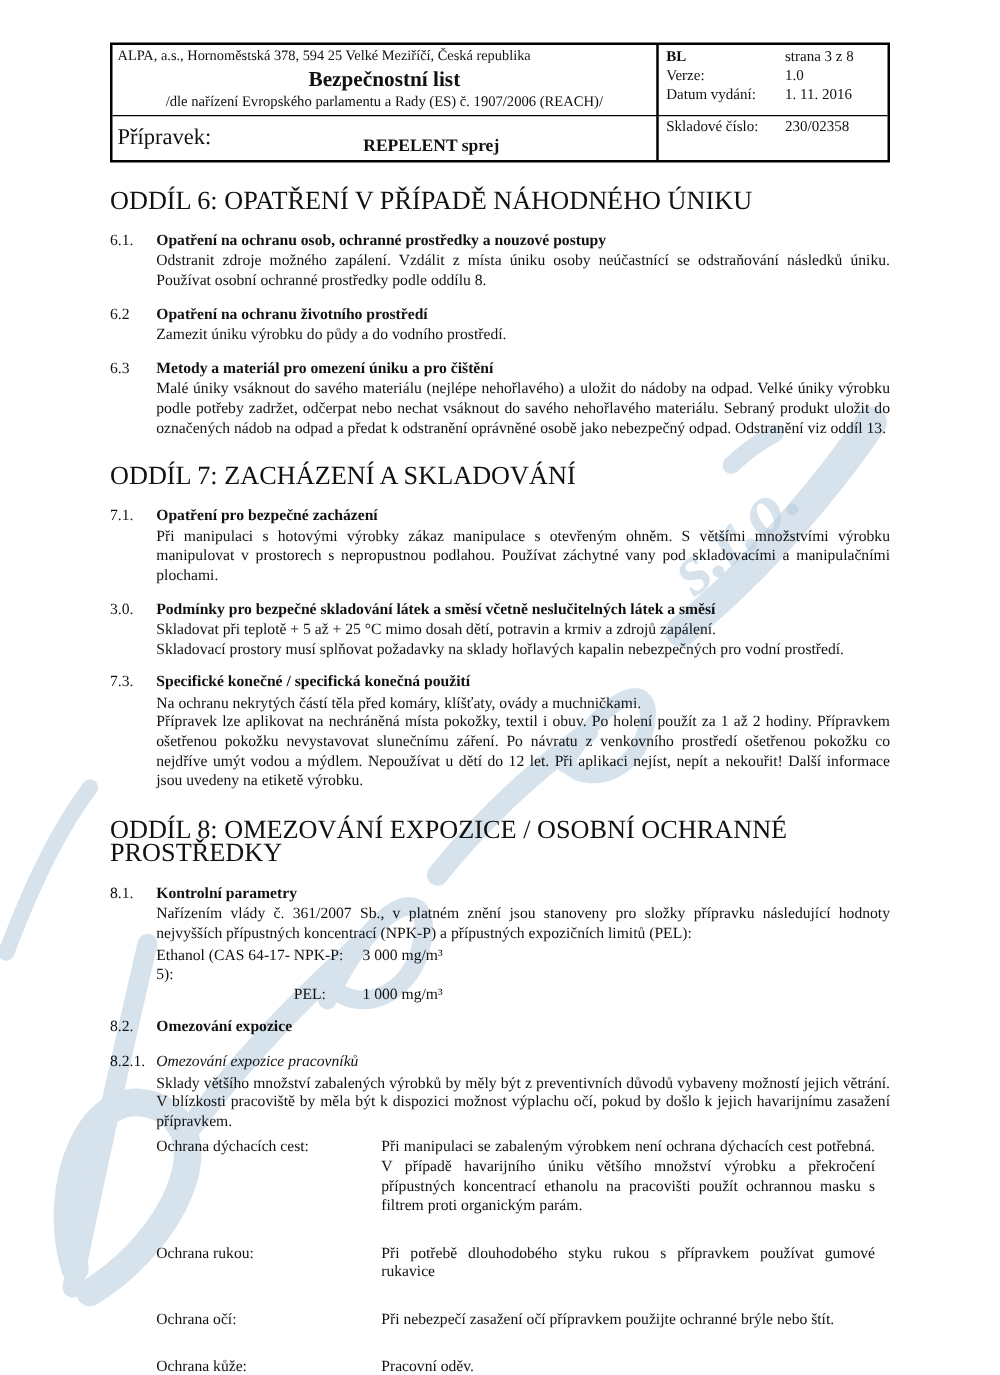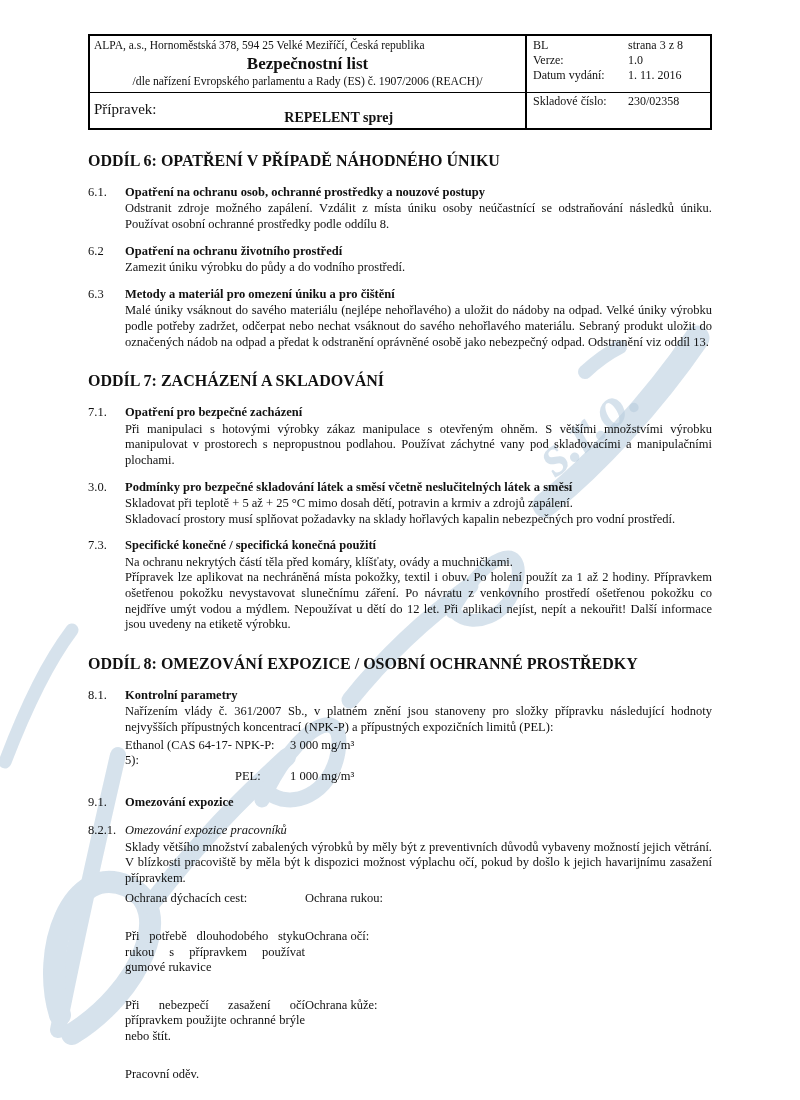--- a/index.html
+++ b/index.html
@@ -17,26 +17,26 @@
   
   .hdr{display:grid;grid-template-columns:437px 1fr;border:2px solid #000;background:#fff;position:relative;}
   .hl{border-right:2px solid #000;border-bottom:1.5px solid #000;padding:2px 4px 3px;}
   .hr{border-bottom:1.5px solid #000;padding:2px 6px 3px;font-size:12px;}
   .hl2{border-right:2px solid #000;padding:1px 4px 2px;display:grid;grid-template-columns:auto 1fr;align-items:center;}
   .hr2{padding:1px 6px 18px;font-size:12px;display:grid;grid-template-columns:95px 1fr;}
   .co-line{font-size:11.5px;white-space:nowrap;}
   .doc-title{font-size:17px;font-weight:700;text-align:center;line-height:20px;}
   .doc-sub{font-size:11.7px;text-align:center;font-family:Liberation Serif, serif;}
   .hr-row{display:grid;grid-template-columns:95px 1fr;line-height:15.2px;}
-  .b{font-weight:400;}
-  .prod-label{font-size:15px;}
+  .b{font-weight:700;}
+  .prod-label{font-size:18px;}
   .prod-name{font-size:14px;font-weight:700;text-align:center;margin-top:16px;}
 
   
-  .sec-title{font-size:16px;font-weight:700;margin-top:21px;line-height:19px;}
+  .sec-title{font-size:21px;font-weight:400;margin-top:21px;line-height:19px;}
   .item{display:flex;margin-top:11px;}
   .sec-title + .item{margin-top:15px;}
   .num{width:37px;flex:none;}
   .bd{flex:1;min-width:0;}
   .h{font-weight:700;margin-bottom:1px;}
   .h.it{font-weight:400;font-style:italic;}
   .p{margin:0;text-align:justify;}
 
   
   .limits{display:grid;grid-template-columns:110px 55px auto;margin-top:2px;}
@@ -164,33 +164,34 @@
           <span class="cell">NPK-P:</span>
           <span class="cell">3 000 mg/m³</span>
           <span class="cell"></span>
           <span class="cell">PEL:</span>
           <span class="cell">1 000 mg/m³</span>
         </div>
       </div>
     </div>
 
     <div class="item">
-      <div class="num">9.1.</div>
+      <div class="num">8.2.</div>
       <div class="bd">
         <div class="h">Omezování expozice</div>
       </div>
     </div>
 
     <div class="item">
       <div class="num">8.2.1.</div>
       <div class="bd">
         <div class="h it">Omezování expozice pracovníků</div>
         <p class="p">Sklady většího množství zabalených výrobků by měly být z preventivních důvodů vybaveny možností jejich větrání. V blízkosti pracoviště by měla být k dispozici možnost výplachu očí, pokud by došlo k jejich havarijnímu zasažení přípravkem.</p>
         <div class="prot">
           <span>Ochrana dýchacích cest:</span>
+          <span class="ptext">Při manipulaci se zabaleným výrobkem není ochrana dýchacích cest potřebná. V případě havarijního úniku většího množství výrobku a překročení přípustných koncentrací ethanolu na pracovišti použít ochrannou masku s filtrem proti organickým parám.</span>
           <span>Ochrana rukou:</span>
           <span class="ptext">Při potřebě dlouhodobého styku rukou s přípravkem používat gumové rukavice</span>
           <span>Ochrana očí:</span>
           <span class="ptext">Při nebezpečí zasažení očí přípravkem použijte ochranné brýle nebo štít.</span>
           <span>Ochrana kůže:</span>
           <span class="ptext">Pracovní oděv.</span>
         </div>
       </div>
     </div>
 

